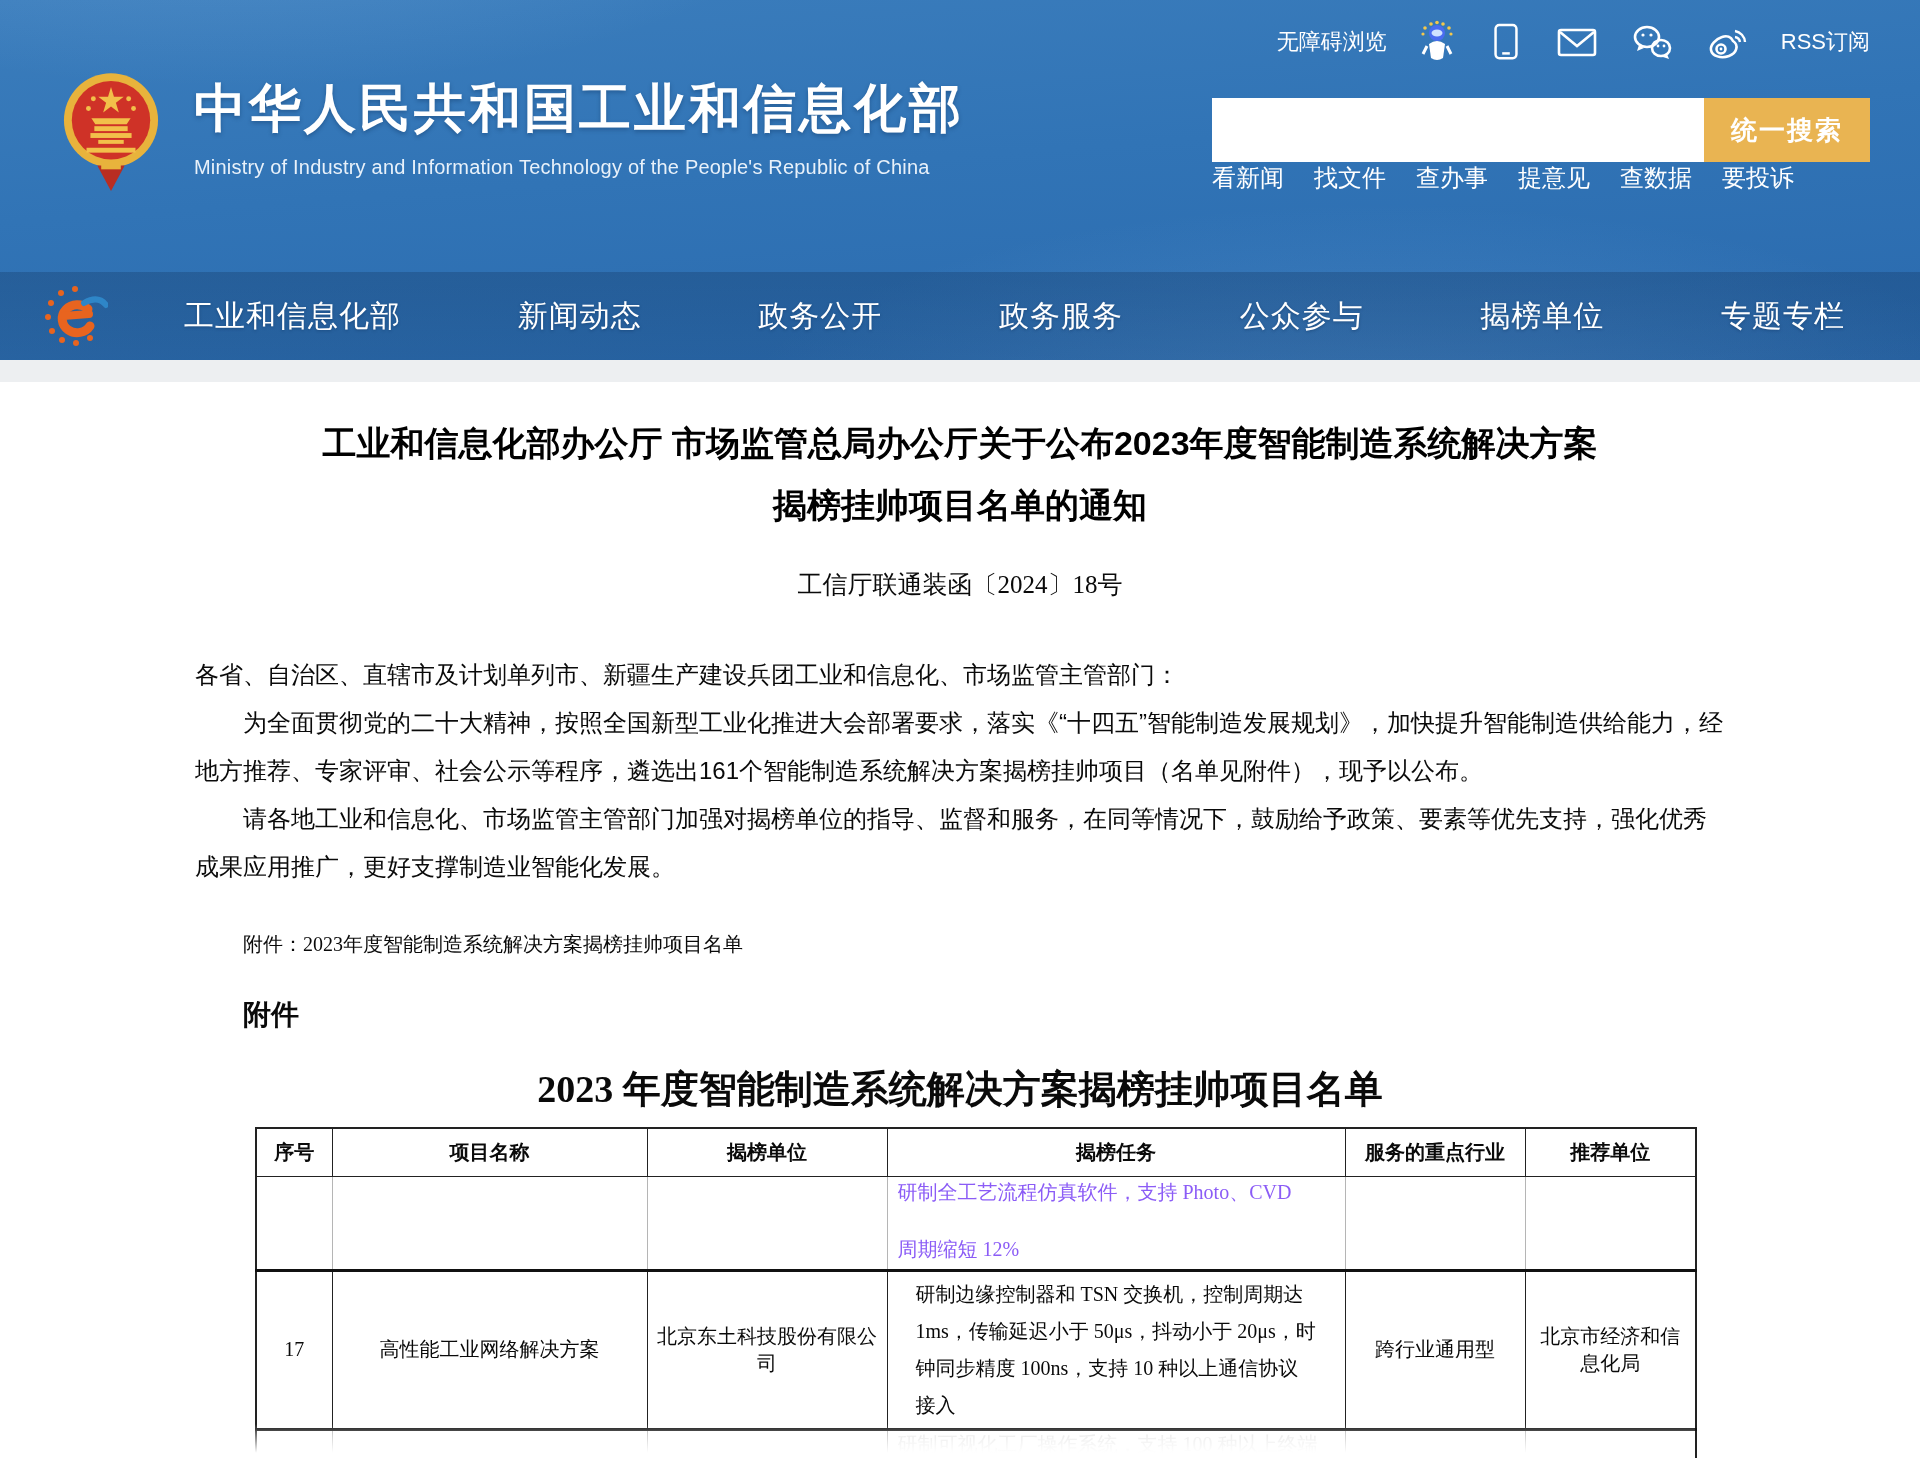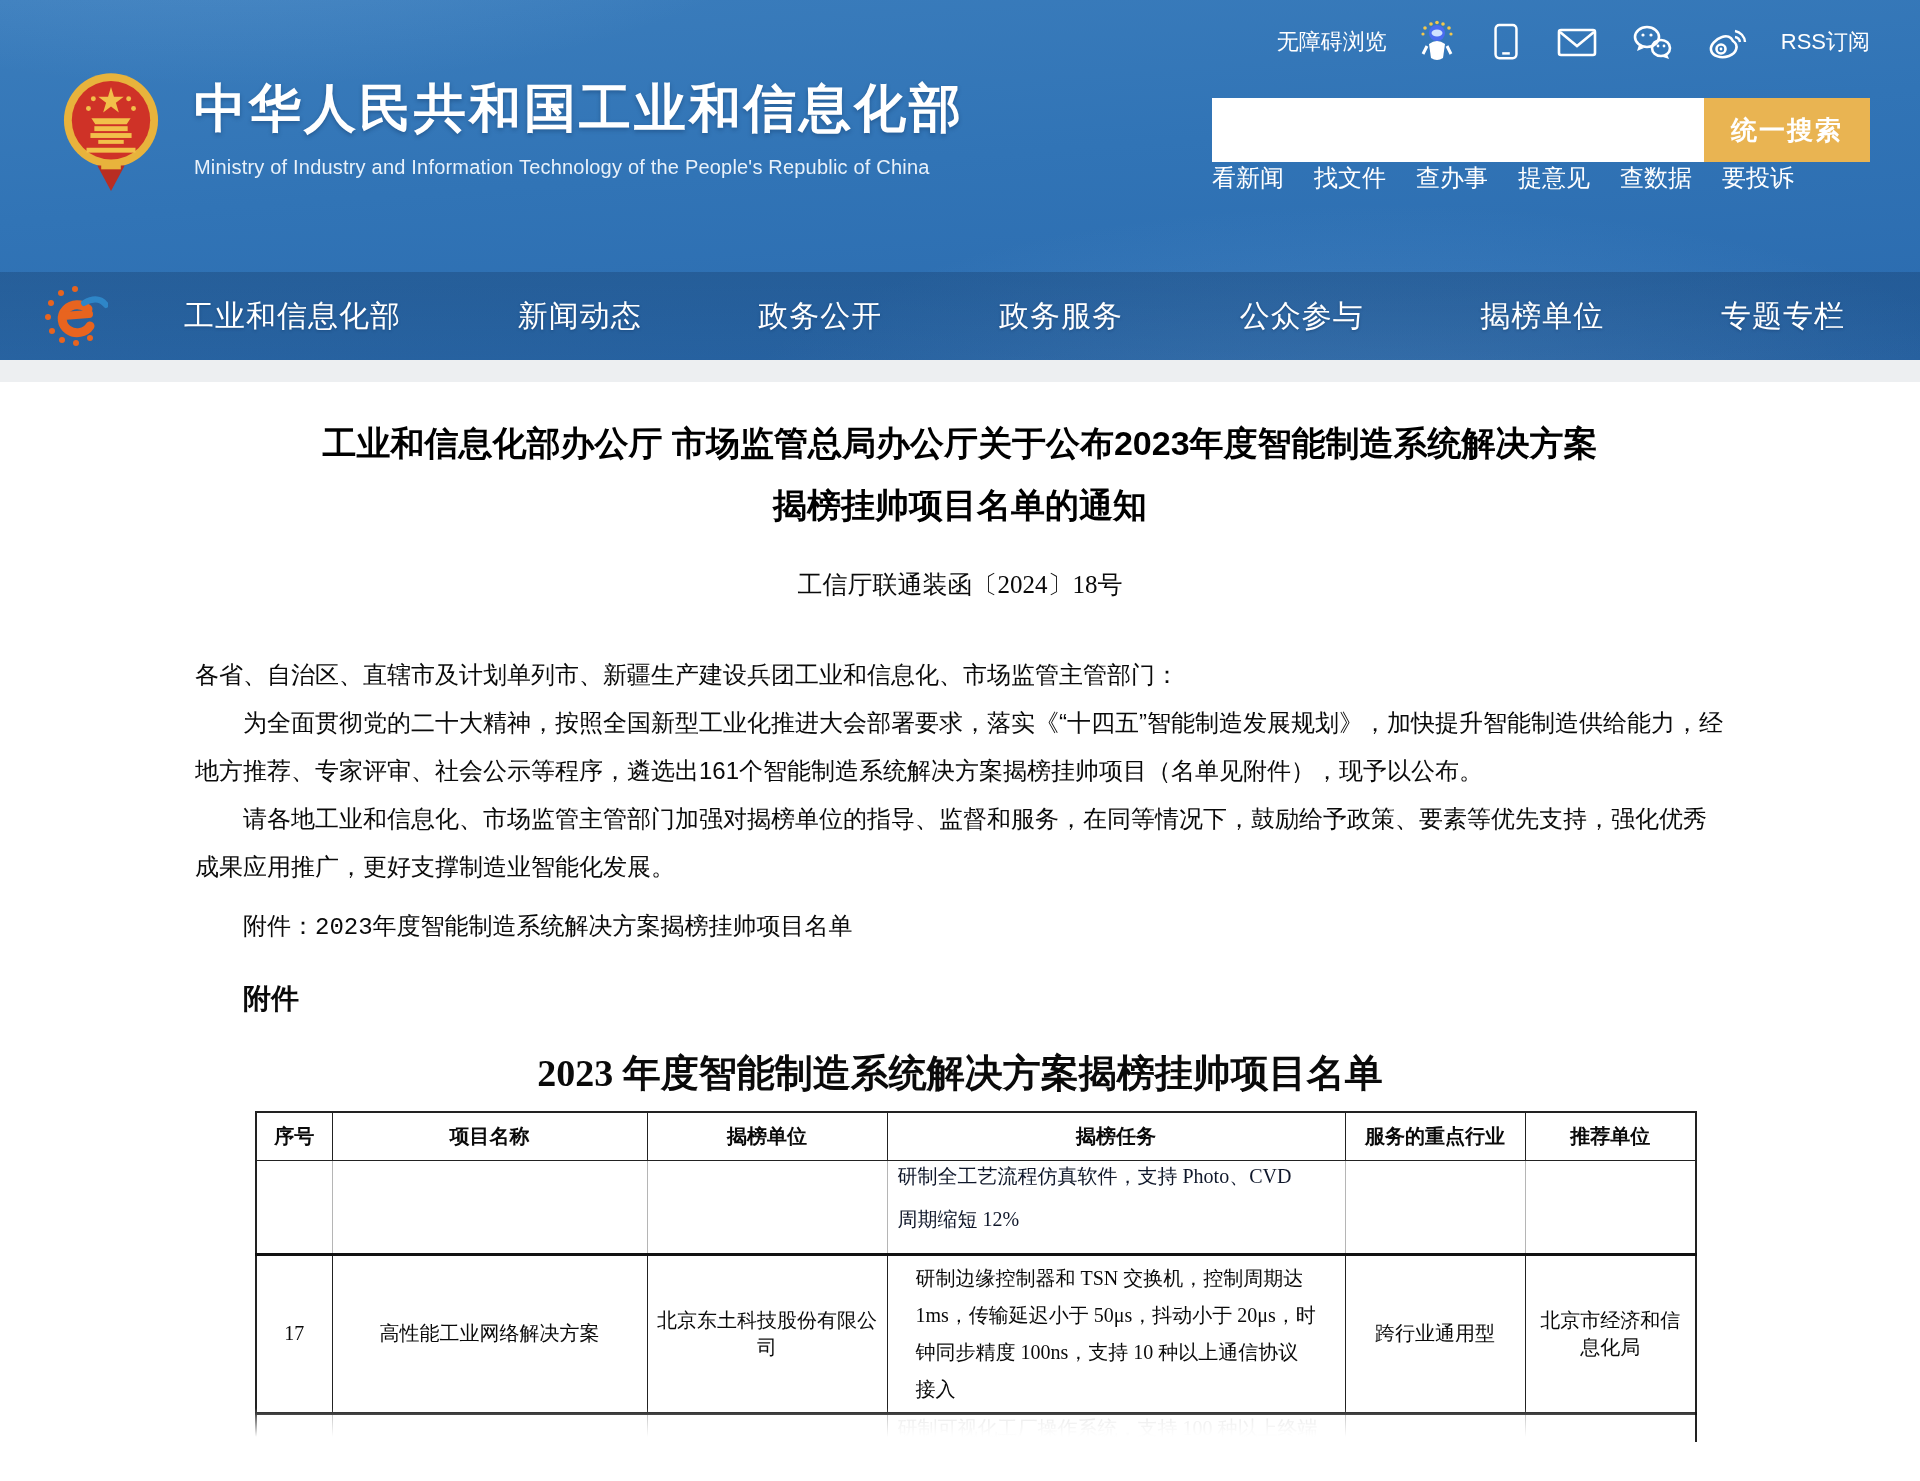--- a/index.html
+++ b/index.html
@@ -44,36 +44,36 @@
   .strip { height:22px; background:#edeff1; }
 
   
   .doc { width:1530px; margin:0 auto; color:#0a0a0a; }
   .doc-title { width:1280px; margin:30px auto 0; text-align:center;
     font-size:34px; line-height:62px; font-weight:bold; color:#000; }
   .doc-num { margin-top:32px; text-align:center; font-size:25px;
     font-family:"Liberation Serif","DejaVu Serif",serif; }
   .paras { margin-top:50px; font-size:24px; line-height:48px; }
   .paras p.indent { text-indent:2em; }
-  .attach-line { margin-top:19px; padding-left:48px; font-size:24px;
-    font-family:Liberation Mono, monospace; cursor:pointer; }
+  .attach-line { margin-top:40px; padding-left:48px; font-size:20px;
+    font-family:Liberation Serif, serif; cursor:pointer; }
   .attach-head { margin-top:38px; padding-left:48px; font-size:28px; font-weight:bold; }
   .table-title { margin-top:30px; text-align:center; font-size:38px; font-weight:bold;
     font-family:"Liberation Serif","DejaVu Serif",serif; }
 
   .table-wrap { position:relative; margin-top:12px; margin-left:60px; width:1440px; }
   table { border-collapse:collapse; table-layout:fixed; width:1440px;
     border:2px solid #222; border-bottom:none;
     font-family:"Liberation Serif","DejaVu Serif",serif; }
   th,td { border:1px solid #222; text-align:center; vertical-align:middle;
     font-size:20px; padding:4px 8px; }
   thead th { height:48px; font-weight:bold; }
   tr.ghost td { border-left-color:#b5b5b5; border-right-color:#b5b5b5; height:92px; padding:0; }
   tr.ghost .ghost-task { height:92px; display:flex; flex-direction:column;
-    justify-content:space-between; padding:2px 10px 20px; color:#0f172a; text-align:left; }
+    justify-content:space-between; padding:2px 10px 6px; color:#8b5cf6; text-align:left; }
   tr.row17 { height:112px; }
   tr.row17 td { border-top:3px solid #111; border-bottom:3px solid #111; }
   td.task-cell { text-align:left; padding:4px 28px; line-height:37px; }
   tr.ghost-b td { height:26px; border-bottom:none; border-left-color:#b5b5b5; border-right-color:#b5b5b5; padding:0; }
   tr.ghost-b .ghost-task2 { color:#e3e3e3; text-align:left; padding:0 10px;
     white-space:nowrap; overflow:hidden; }
   .table-wrap::after { content:''; position:absolute; left:0; right:0; bottom:-2px; height:36px;
     background:linear-gradient(180deg, rgba(255,255,255,0), #fff 80%); pointer-events:none; }
 </style>
 </head>

